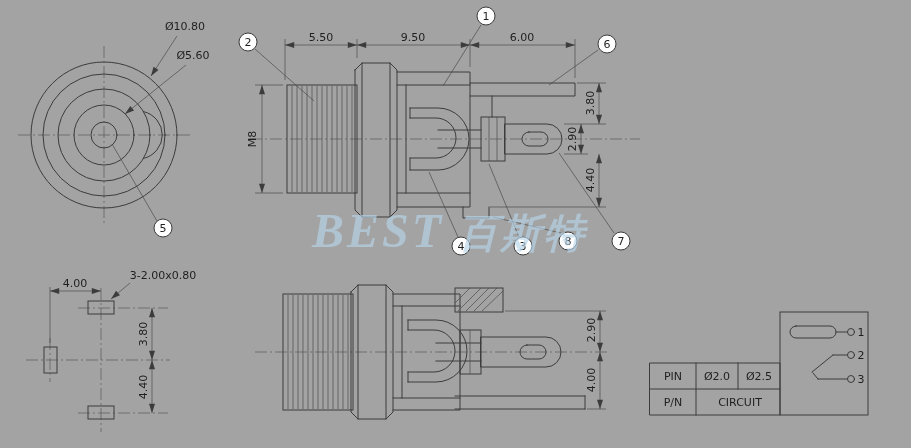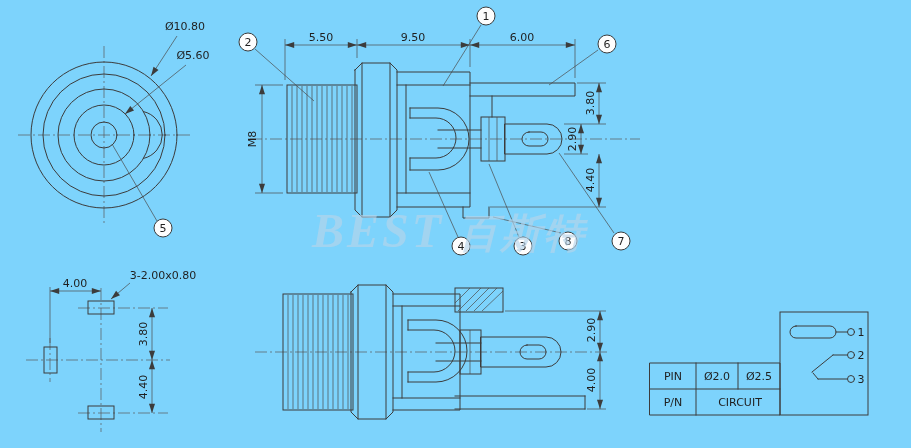--- a/index.html
+++ b/index.html
@@ -1,16 +1,16 @@
 <!DOCTYPE html>
 <html><head>
 <meta charset="utf-8">
 <style>
   html,body{margin:0;padding:0;background:#ffffff;}
-  .sheet{width:911px;height:448px;background:#7dd3fc;position:relative;overflow:hidden;}
+  .sheet{width:911px;height:448px;background:#a3a3a3;position:relative;overflow:hidden;}
   svg{position:absolute;left:0;top:0;}
   .ln{stroke:#3c3c3c;stroke-width:1;fill:none;stroke-linecap:square;}
   .lnf{stroke:#3c3c3c;stroke-width:1;fill:#fdfdfd;}
   .thin{stroke:#4a4a4a;stroke-width:0.7;fill:none;}
   .cl{stroke:#5a5a5a;stroke-width:0.7;fill:none;stroke-dasharray:12,3,2,3;}
   text{font-family:"DejaVu Sans","Liberation Sans",sans-serif;font-size:11px;fill:#1f1f1f;}
   .dimtxt{text-anchor:middle;}
   .callout-num{text-anchor:middle;font-size:11px;}
   .wm{font-family:"Liberation Serif","DejaVu Serif",serif;font-style:italic;font-weight:bold;
       fill:#b7d4e9;fill-opacity:0.65;letter-spacing:3px;}

